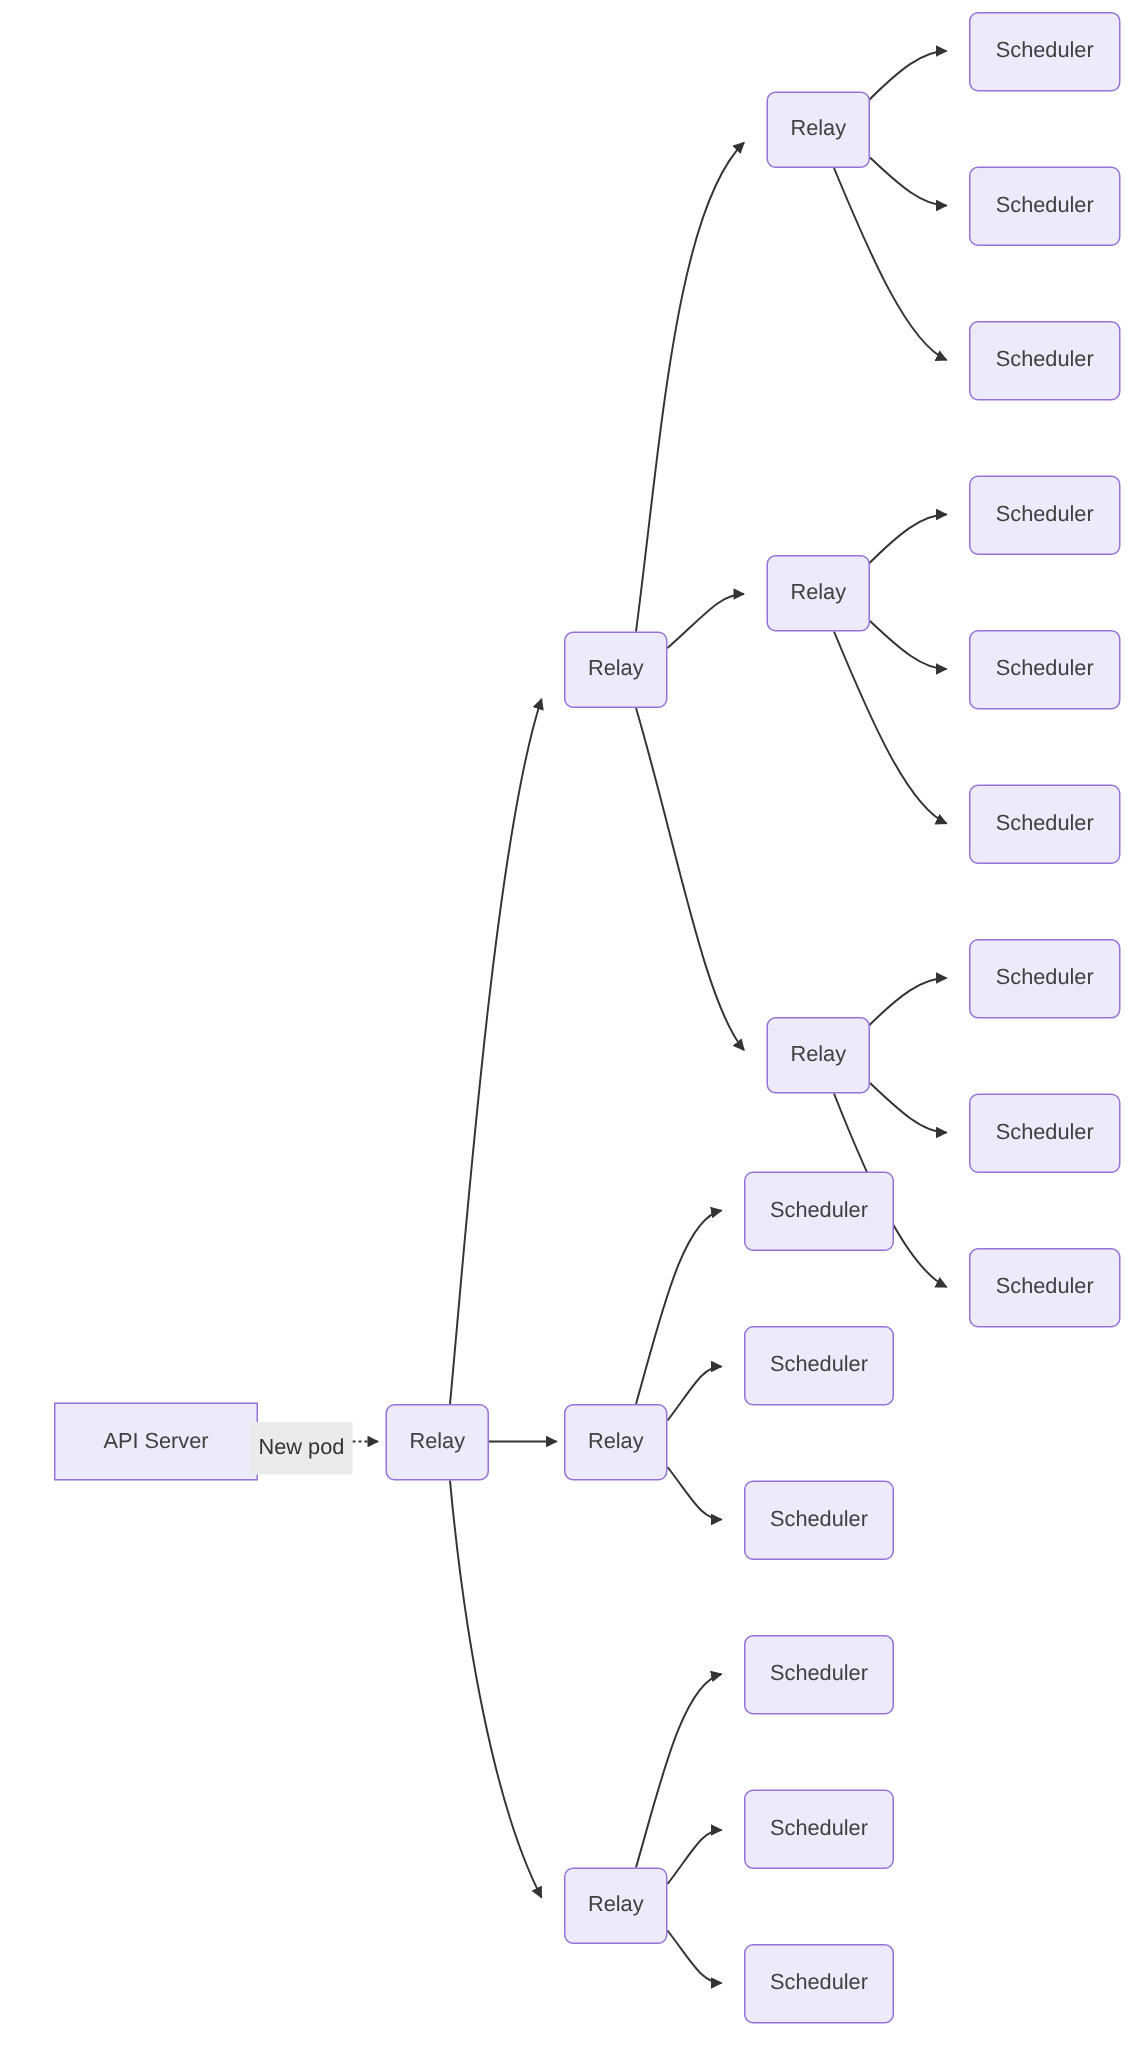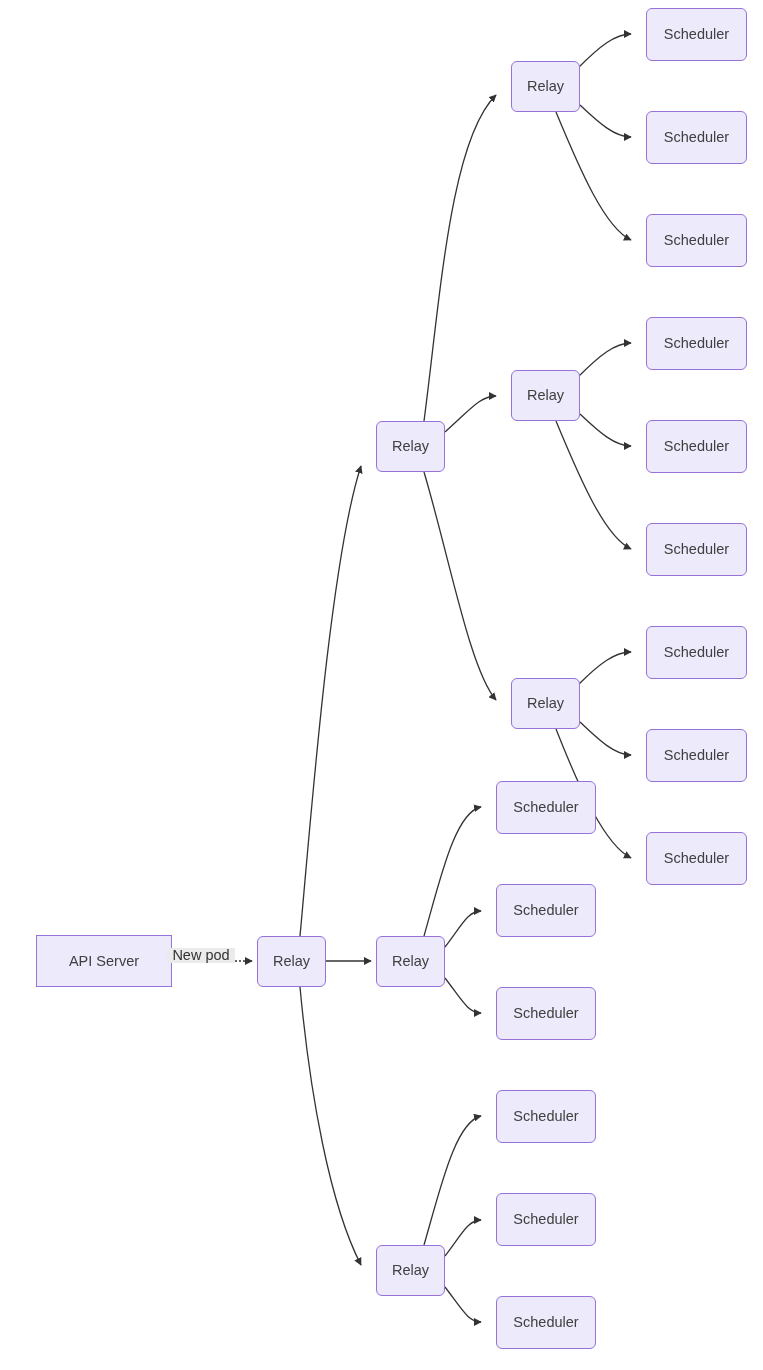--- a/index.html
+++ b/index.html
@@ -163,16 +163,16 @@
         <span>Scheduler</span>
       </div>
       <div class="node" style="left: 496px; top: 1193px; width: 100px; height: 53px;">
         <span>Scheduler</span>
       </div>
       <div class="node" style="left: 496px; top: 1296px; width: 100px; height: 53px;">
         <span>Scheduler</span>
       </div>
     </div>
   <div id="label-layer">
-      <div class="edge-label" style="left: 167px; top: 948px; min-width: 68px; height: 15px;">New pod</div>
+      <div class="edge-label" style="left: 167px; top: 948px; min-width: 68px; height: 35px;">New pod</div>
     </div>
 
 </div>
 
 </body></html>

